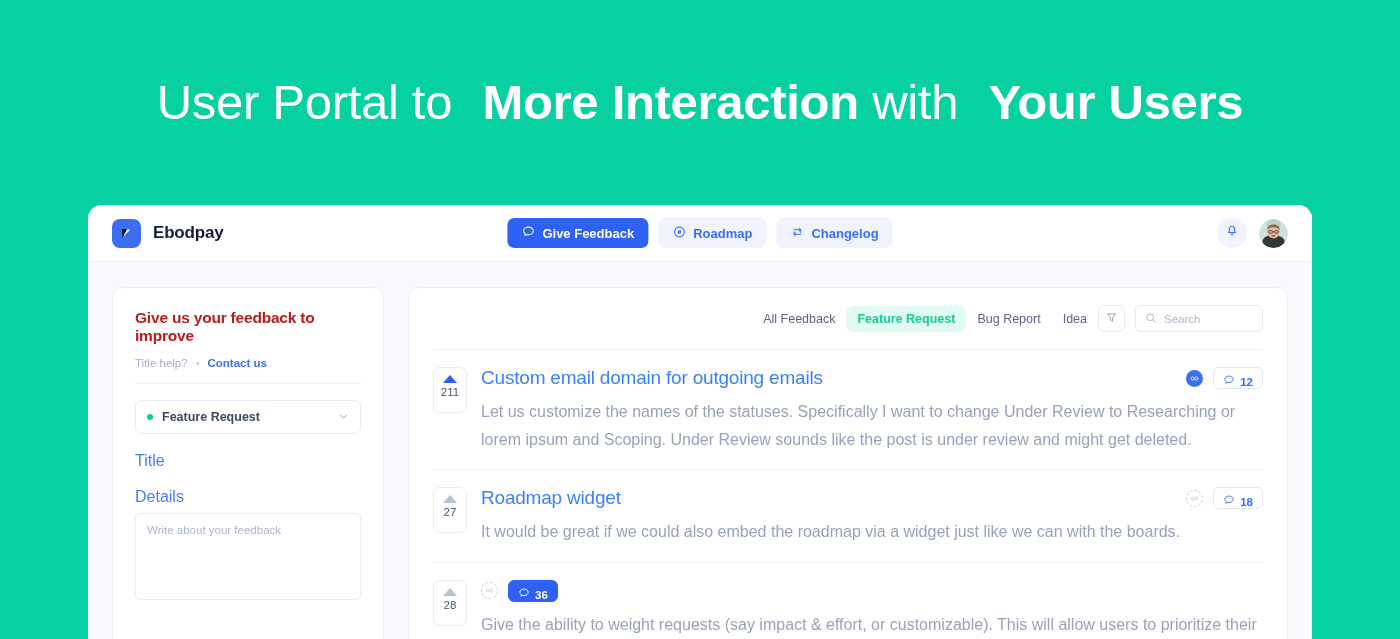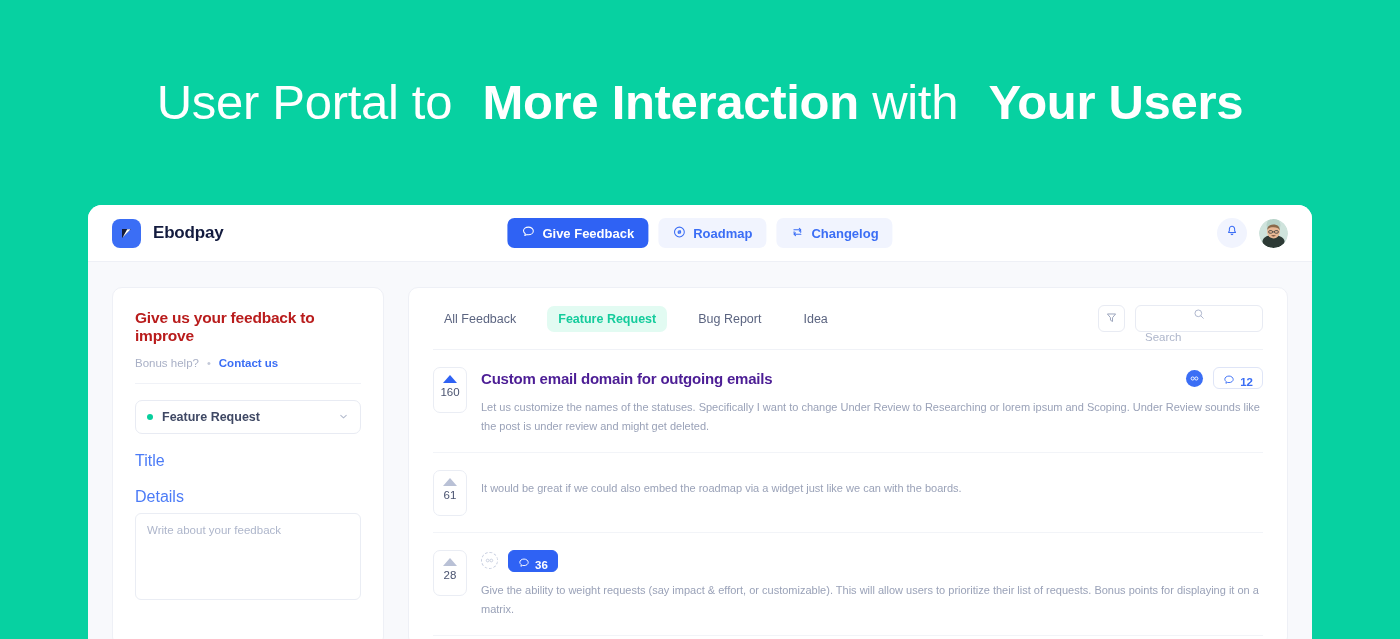--- a/index.html
+++ b/index.html
@@ -173,39 +173,39 @@
     border-radius: 10px;
     padding: 0 24px;
     height: 360px;
     overflow: hidden;
   }
   .feed-toolbar {
     height: 62px;
     display: flex; align-items: center;
     border-bottom: 1px solid #f0f2f7;
   }
-  .feed-tabs { display: flex; align-items: center; gap: 20px; flex: 1; }
+  .feed-tabs { display: flex; align-items: center; gap: 0; flex: 1; justify-content: flex-end; }
   .feed-tab {
     font-size: 12.5px; color: #5b6480; font-weight: 400;
     padding: 6px 11px; border-radius: 7px;
     cursor: pointer; white-space: nowrap;
   }
   .feed-tab.active { background: #e2fbf2; color: #14cc9c; font-weight: 600; }
   .toolbar-right { display: flex; align-items: center; gap: 10px; }
   .filter-btn {
     width: 27px; height: 27px;
     border: 1px solid #e8ebf3; border-radius: 6px;
     background: #fff; cursor: pointer;
     display: flex; align-items: center; justify-content: center;
   }
   .search-box {
     width: 128px; height: 27px;
     border: 1px solid #e8ebf3; border-radius: 6px;
     display: flex; align-items: center; gap: 7px;
-    padding: 0 9px; background: #fff; flex-direction: column;
+    padding: 0 9px; background: #fff;
   }
   .search-input {
     border: none; outline: none; background: transparent;
     font-size: 11.5px; font-family: inherit; color: #3f4864;
     width: 100%;
   }
   .search-input::placeholder { color: #aeb6cb; }
 
   
   .feed-item {
@@ -226,27 +226,27 @@
     border-left: 7px solid transparent;
     border-right: 7px solid transparent;
     border-bottom: 8px solid #b9c1d6;
   }
   .vote-box.voted .vote-tri { border-bottom-color: #2f62f4; }
   .vote-count { font-size: 11.5px; color: #4a5370; font-weight: 400; }
 
   .item-main { flex: 1; min-width: 0; }
   .item-head { display: flex; align-items: center; gap: 10px; }
   .item-title {
-    font-size: 15px; font-weight: 700; color: #4c1d95;
+    font-size: 19px; font-weight: 400; color: #3b82f6;
     letter-spacing: -0.2px; flex: 1;
     cursor: pointer;
   }
   .item-desc {
     margin-top: 9px;
-    font-size: 11px; line-height: 1.72;
+    font-size: 16px; line-height: 1.72;
     color: #9aa2b8;
   }
   .status-dot-icon {
     width: 17px; height: 17px; border-radius: 50%;
     display: flex; align-items: center; justify-content: center;
     flex: none;
   }
   .status-dot-icon.filled { background: #3b6ef5; }
   .status-dot-icon.outline { border: 1px dashed #c8cfe0; }
   .comment-pill {
@@ -345,21 +345,21 @@
       </div>
     </div>
   </div>
 
   <div class="app-body">
 
     <div class="form-card">
       <div class="form-title">Give us your feedback to improve</div>
 
       <div class="help-row">
-        <span class="help-text">Bonus help?</span>
+        <span class="help-text">Title help?</span>
         <span class="help-dot">•</span>
         <span class="help-link">Contact us</span>
       </div>
 
       <div class="divider"></div>
 
       <div class="select-box">
         <span class="select-dot"></span>
         <span class="select-label">Feature Request</span>
         <span>
@@ -402,21 +402,21 @@
               </svg>
             </span>
             <input class="search-input" type="text" placeholder="Search" style="">
           </div>
         </div>
       </div>
 
       <div class="feed-item">
         <div class="vote-box voted">
           <span class="vote-tri"></span>
-          <span class="vote-count">160</span>
+          <span class="vote-count">211</span>
         </div>
         <div class="item-main">
           <div class="item-head">
             <div class="item-title">Custom email domain for outgoing emails</div>
             <div class="status-dot-icon filled">
               <svg width="11" height="11" viewBox="0 0 12 12">
                 <circle cx="4" cy="6" r="1.7" fill="none" stroke="#ffffff" stroke-width="1"></circle>
                 <circle cx="8" cy="6" r="1.7" fill="none" stroke="#ffffff" stroke-width="1"></circle>
               </svg>
             </div>
@@ -429,23 +429,40 @@
               <span>12</span>
             </div>
           </div>
           <div class="item-desc">Let us customize the names of the statuses. Specifically I want to change Under Review to Researching or lorem ipsum and Scoping. Under Review sounds like the post is under review and might get deleted.</div>
         </div>
       </div>
 
       <div class="feed-item">
         <div class="vote-box">
           <span class="vote-tri"></span>
-          <span class="vote-count">61</span>
+          <span class="vote-count">27</span>
         </div>
         <div class="item-main">
+          <div class="item-head">
+            <div class="item-title">Roadmap widget</div>
+            <div class="status-dot-icon outline">
+              <svg width="11" height="11" viewBox="0 0 12 12">
+                <circle cx="4" cy="6" r="1.5" fill="none" stroke="#c2c9da" stroke-width="0.9"></circle>
+                <circle cx="8" cy="6" r="1.5" fill="none" stroke="#c2c9da" stroke-width="0.9"></circle>
+              </svg>
+            </div>
+            <div class="comment-pill">
+              <span>
+                <svg width="12" height="12" viewBox="0 0 14 14" fill="none">
+                  <path d="M7 2.4c-2.7 0-4.9 1.6-4.9 3.7 0 1.1.7 2.1 1.7 2.8l-.4 1.9 2-1c.5.1 1 .2 1.6.2 2.7 0 4.9-1.6 4.9-3.7S9.7 2.4 7 2.4z" stroke="#3b6ef5" stroke-width="1.1" stroke-linejoin="round"></path>
+                </svg>
+              </span>
+              <span>18</span>
+            </div>
+          </div>
           <div class="item-desc">It would be great if we could also embed the roadmap via a widget just like we can with the boards.</div>
         </div>
       </div>
 
       <div class="feed-item">
         <div class="vote-box">
           <span class="vote-tri"></span>
           <span class="vote-count">28</span>
         </div>
         <div class="item-main">

